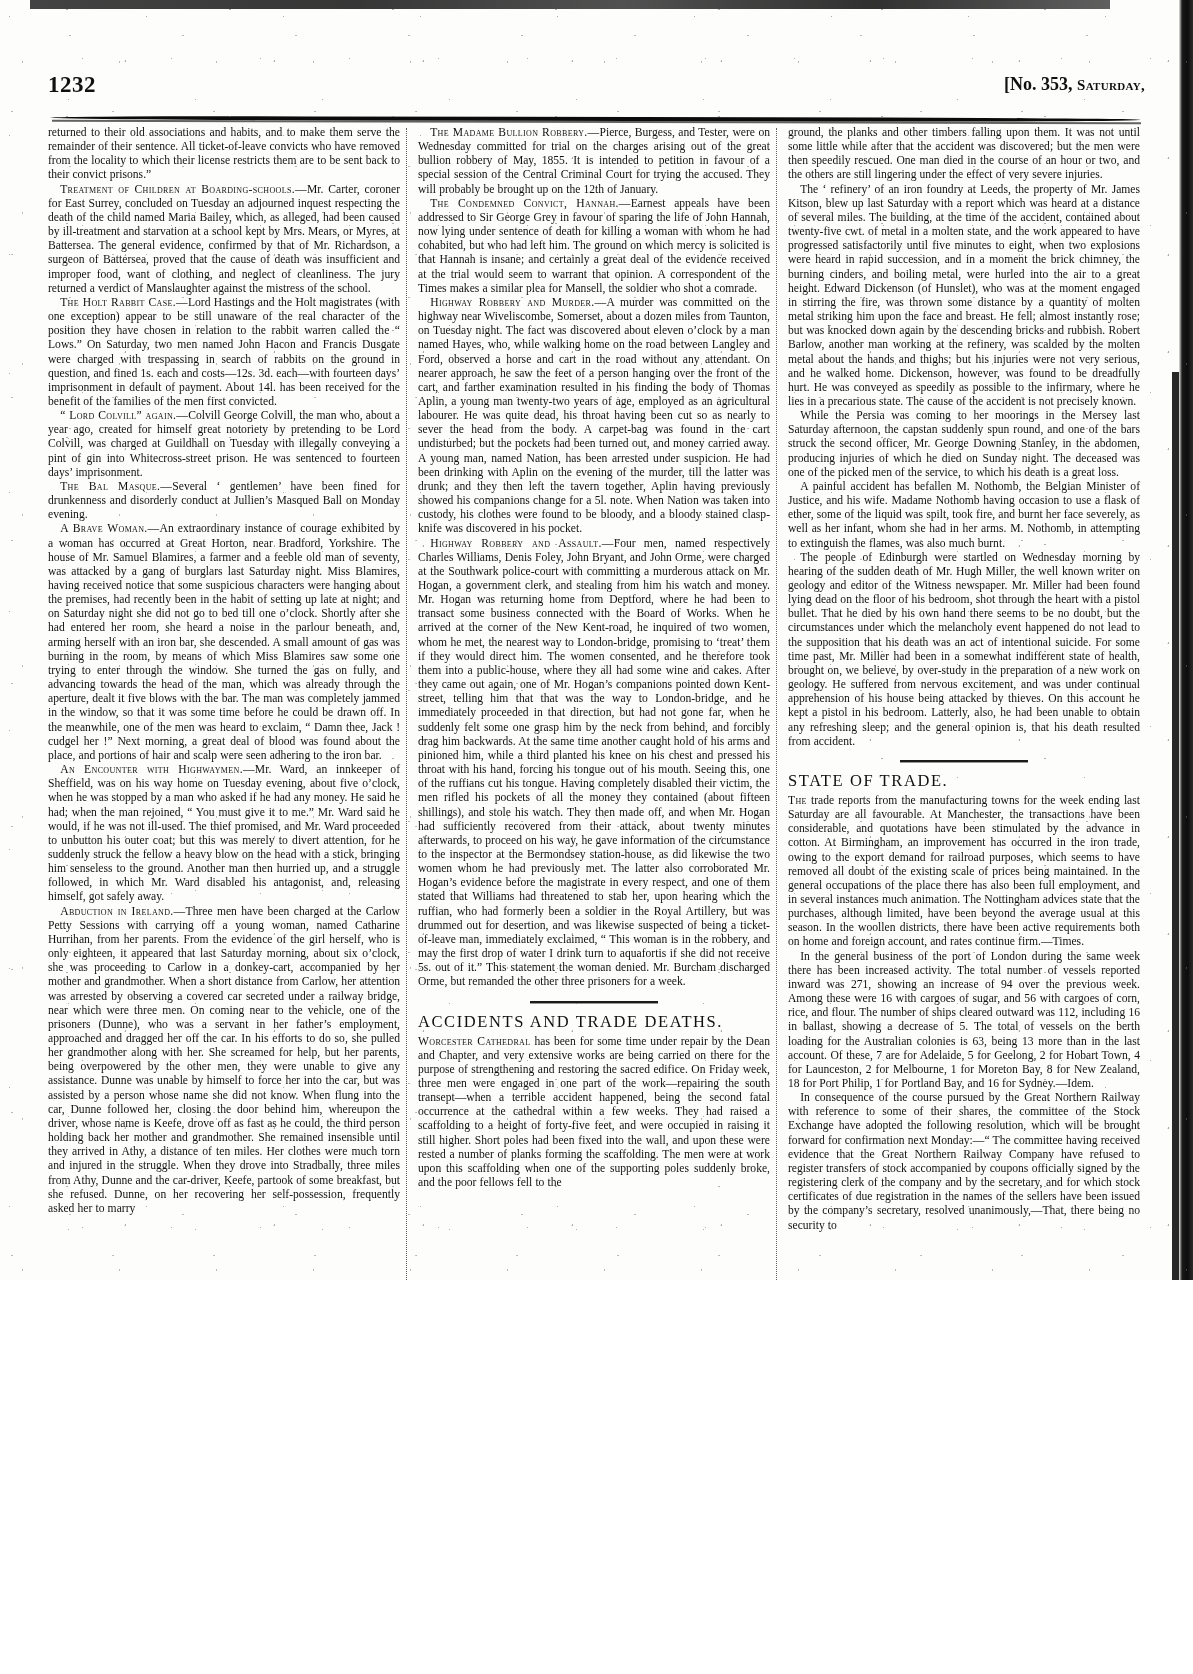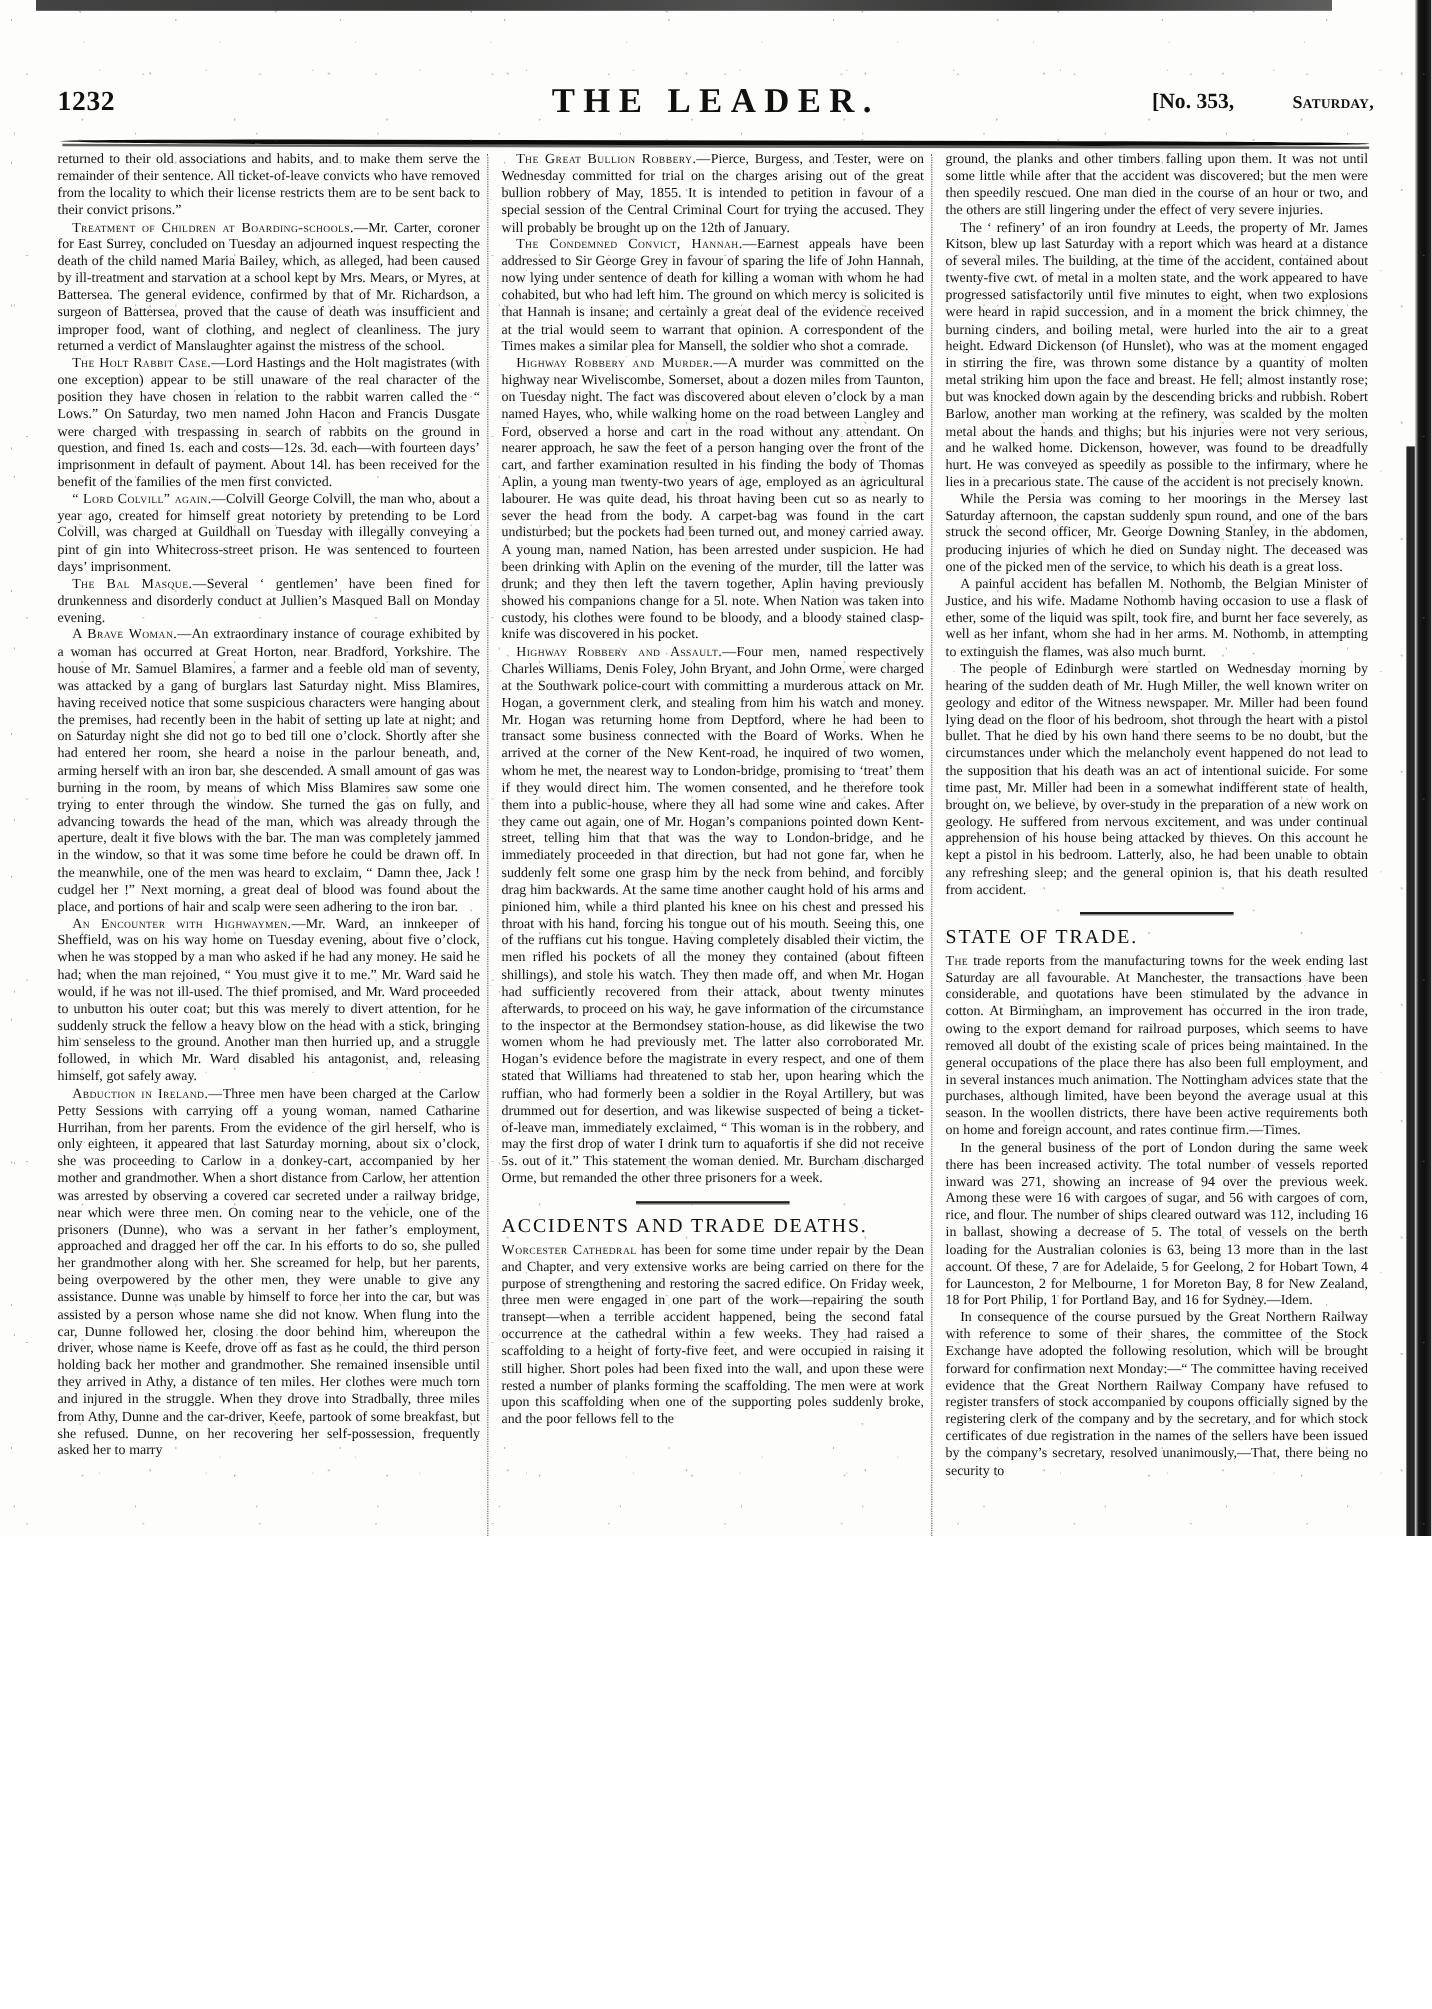--- a/index.html
+++ b/index.html
@@ -82,21 +82,20 @@
   }
   .issue-line {
     position: absolute; right: 0; top: 6px;
     font-size: 18px;
     font-weight: bold;
     white-space: nowrap;
   }
   .issue-line .sc {
     font-size: 15px;
     letter-spacing: .3px;
-    margin-left: 44px;
   }
 
   .rule-head {
     position: absolute;
     top: 117px; left: 50px; right: 52px;
     height: 4px;
     background: #0b0b0b;
     border-radius: 40% 40% 50% 50% / 70% 70% 100% 100%;
     transform: rotate(.12deg);
   }
@@ -180,41 +179,40 @@
 </style>
 </head>
 <body>
 
 <div id="page">
 
   <div class="scan-smudge-top"></div>
 
   <div class="masthead">
     <div class="folio">1232</div>
-    <div class="masthead-title">THE LEADER.</div>
     <div class="issue-line"><span>[No. 353, </span><span class="sc">Saturday,</span></div>
   </div>
   <div class="rule-head"></div>
 
   <div class="columns">
     <div class="col-divider div-1"></div>
     <div class="col-divider div-2"></div>
 
     <div class="col col-1" id="col-1">
         <p class="noindent"><span>returned to their old associations and habits, and to make them serve the remainder of their sentence. All ticket-of-leave convicts who have removed from the locality to which their license restricts them are to be sent back to their convict prisons.”</span></p>
         <p><span class="sc">Treatment of Children at Boarding-schools.—</span><span>Mr. Carter, coroner for East Surrey, concluded on Tuesday an adjourned inquest respecting the death of the child named Maria Bailey, which, as alleged, had been caused by ill-treatment and starvation at a school kept by Mrs. Mears, or Myres, at Battersea. The general evidence, confirmed by that of Mr. Richardson, a surgeon of Battersea, proved that the cause of death was insufficient and improper food, want of clothing, and neglect of cleanliness. The jury returned a verdict of Manslaughter against the mistress of the school.</span></p>
         <p><span class="sc">The Holt Rabbit Case.—</span><span>Lord Hastings and the Holt magistrates (with one exception) appear to be still unaware of the real character of the position they have chosen in relation to the rabbit warren called the “ Lows.” On Saturday, two men named John Hacon and Francis Dusgate were charged with trespassing in search of rabbits on the ground in question, and fined 1s. each and costs—12s. 3d. each—with fourteen days’ imprisonment in default of payment. About 14l. has been received for the benefit of the families of the men first convicted.</span></p>
         <p><span class="sc">“ Lord Colvill” again.—</span><span>Colvill George Colvill, the man who, about a year ago, created for himself great notoriety by pretending to be Lord Colvill, was charged at Guildhall on Tuesday with illegally conveying a pint of gin into Whitecross-street prison. He was sentenced to fourteen days’ imprisonment.</span></p>
         <p><span class="sc">The Bal Masque.—</span><span>Several ‘ gentlemen’ have been fined for drunkenness and disorderly conduct at Jullien’s Masqued Ball on Monday evening.</span></p>
         <p><span class="sc">A Brave Woman.—</span><span>An extraordinary instance of courage exhibited by a woman has occurred at Great Horton, near Bradford, Yorkshire. The house of Mr. Samuel Blamires, a farmer and a feeble old man of seventy, was attacked by a gang of burglars last Saturday night. Miss Blamires, having received notice that some suspicious characters were hanging about the premises, had recently been in the habit of setting up late at night; and on Saturday night she did not go to bed till one o’clock. Shortly after she had entered her room, she heard a noise in the parlour beneath, and, arming herself with an iron bar, she descended. A small amount of gas was burning in the room, by means of which Miss Blamires saw some one trying to enter through the window. She turned the gas on fully, and advancing towards the head of the man, which was already through the aperture, dealt it five blows with the bar. The man was completely jammed in the window, so that it was some time before he could be drawn off. In the meanwhile, one of the men was heard to exclaim, “ Damn thee, Jack ! cudgel her !” Next morning, a great deal of blood was found about the place, and portions of hair and scalp were seen adhering to the iron bar.</span></p>
         <p><span class="sc">An Encounter with Highwaymen.—</span><span>Mr. Ward, an innkeeper of Sheffield, was on his way home on Tuesday evening, about five o’clock, when he was stopped by a man who asked if he had any money. He said he had; when the man rejoined, “ You must give it to me.” Mr. Ward said he would, if he was not ill-used. The thief promised, and Mr. Ward proceeded to unbutton his outer coat; but this was merely to divert attention, for he suddenly struck the fellow a heavy blow on the head with a stick, bringing him senseless to the ground. Another man then hurried up, and a struggle followed, in which Mr. Ward disabled his antagonist, and, releasing himself, got safely away.</span></p>
         <p><span class="sc">Abduction in Ireland.—</span><span>Three men have been charged at the Carlow Petty Sessions with carrying off a young woman, named Catharine Hurrihan, from her parents. From the evidence of the girl herself, who is only eighteen, it appeared that last Saturday morning, about six o’clock, she was proceeding to Carlow in a donkey-cart, accompanied by her mother and grandmother. When a short distance from Carlow, her attention was arrested by observing a covered car secreted under a railway bridge, near which were three men. On coming near to the vehicle, one of the prisoners (Dunne), who was a servant in her father’s employment, approached and dragged her off the car. In his efforts to do so, she pulled her grandmother along with her. She screamed for help, but her parents, being overpowered by the other men, they were unable to give any assistance. Dunne was unable by himself to force her into the car, but was assisted by a person whose name she did not know. When flung into the car, Dunne followed her, closing the door behind him, whereupon the driver, whose name is Keefe, drove off as fast as he could, the third person holding back her mother and grandmother. She remained insensible until they arrived in Athy, a distance of ten miles. Her clothes were much torn and injured in the struggle. When they drove into Stradbally, three miles from Athy, Dunne and the car-driver, Keefe, partook of some breakfast, but she refused. Dunne, on her recovering her self-possession, frequently asked her to marry</span></p>
       </div>
     <div class="col col-2" id="col-2">
-        <p><span class="sc">The Great Bullion Robbery.—</span><span>Pierce, Burgess, and Tester, were on Wednesday committed for trial on the charges arising out of the great bullion robbery of May, 1855. It is intended to petition in favour of a special session of the Central Criminal Court for trying the accused. They will probably be brought up on the 12th of January.</span></p>
+        <p><span class="sc">The Madame Bullion Robbery.—</span><span>Pierce, Burgess, and Tester, were on Wednesday committed for trial on the charges arising out of the great bullion robbery of May, 1855. It is intended to petition in favour of a special session of the Central Criminal Court for trying the accused. They will probably be brought up on the 12th of January.</span></p>
         <p><span class="sc">The Condemned Convict, Hannah.—</span><span>Earnest appeals have been addressed to Sir George Grey in favour of sparing the life of John Hannah, now lying under sentence of death for killing a woman with whom he had cohabited, but who had left him. The ground on which mercy is solicited is that Hannah is insane; and certainly a great deal of the evidence received at the trial would seem to warrant that opinion. A correspondent of the Times makes a similar plea for Mansell, the soldier who shot a comrade.</span></p>
         <p><span class="sc">Highway Robbery and Murder.—</span><span>A murder was committed on the highway near Wiveliscombe, Somerset, about a dozen miles from Taunton, on Tuesday night. The fact was discovered about eleven o’clock by a man named Hayes, who, while walking home on the road between Langley and Ford, observed a horse and cart in the road without any attendant. On nearer approach, he saw the feet of a person hanging over the front of the cart, and farther examination resulted in his finding the body of Thomas Aplin, a young man twenty-two years of age, employed as an agricultural labourer. He was quite dead, his throat having been cut so as nearly to sever the head from the body. A carpet-bag was found in the cart undisturbed; but the pockets had been turned out, and money carried away. A young man, named Nation, has been arrested under suspicion. He had been drinking with Aplin on the evening of the murder, till the latter was drunk; and they then left the tavern together, Aplin having previously showed his companions change for a 5l. note. When Nation was taken into custody, his clothes were found to be bloody, and a bloody stained clasp-knife was discovered in his pocket.</span></p>
         <p><span class="sc">Highway Robbery and Assault.—</span><span>Four men, named respectively Charles Williams, Denis Foley, John Bryant, and John Orme, were charged at the Southwark police-court with committing a murderous attack on Mr. Hogan, a government clerk, and stealing from him his watch and money. Mr. Hogan was returning home from Deptford, where he had been to transact some business connected with the Board of Works. When he arrived at the corner of the New Kent-road, he inquired of two women, whom he met, the nearest way to London-bridge, promising to ‘treat’ them if they would direct him. The women consented, and he therefore took them into a public-house, where they all had some wine and cakes. After they came out again, one of Mr. Hogan’s companions pointed down Kent-street, telling him that that was the way to London-bridge, and he immediately proceeded in that direction, but had not gone far, when he suddenly felt some one grasp him by the neck from behind, and forcibly drag him backwards. At the same time another caught hold of his arms and pinioned him, while a third planted his knee on his chest and pressed his throat with his hand, forcing his tongue out of his mouth. Seeing this, one of the ruffians cut his tongue. Having completely disabled their victim, the men rifled his pockets of all the money they contained (about fifteen shillings), and stole his watch. They then made off, and when Mr. Hogan had sufficiently recovered from their attack, about twenty minutes afterwards, to proceed on his way, he gave information of the circumstance to the inspector at the Bermondsey station-house, as did likewise the two women whom he had previously met. The latter also corroborated Mr. Hogan’s evidence before the magistrate in every respect, and one of them stated that Williams had threatened to stab her, upon hearing which the ruffian, who had formerly been a soldier in the Royal Artillery, but was drummed out for desertion, and was likewise suspected of being a ticket-of-leave man, immediately exclaimed, “ This woman is in the robbery, and may the first drop of water I drink turn to aquafortis if she did not receive 5s. out of it.” This statement the woman denied. Mr. Burcham discharged Orme, but remanded the other three prisoners for a week.</span></p>
         <div class="short-rule"></div>
         <div class="sec-head">ACCIDENTS AND TRADE DEATHS.</div>
         <p class="noindent"><span class="sc">Worcester Cathedral</span><span> has been for some time under repair by the Dean and Chapter, and very extensive works are being carried on there for the purpose of strengthening and restoring the sacred edifice. On Friday week, three men were engaged in one part of the work—repairing the south transept—when a terrible accident happened, being the second fatal occurrence at the cathedral within a few weeks. They had raised a scaffolding to a height of forty-five feet, and were occupied in raising it still higher. Short poles had been fixed into the wall, and upon these were rested a number of planks forming the scaffolding. The men were at work upon this scaffolding when one of the supporting poles suddenly broke, and the poor fellows fell to the</span></p>
       </div>
     <div class="col col-3" id="col-3">
         <p class="noindent"><span>ground, the planks and other timbers falling upon them. It was not until some little while after that the accident was discovered; but the men were then speedily rescued. One man died in the course of an hour or two, and the others are still lingering under the effect of very severe injuries.</span></p>
         <p><span>The ‘ refinery’ of an iron foundry at Leeds, the property of Mr. James Kitson, blew up last Saturday with a report which was heard at a distance of several miles. The building, at the time of the accident, contained about twenty-five cwt. of metal in a molten state, and the work appeared to have progressed satisfactorily until five minutes to eight, when two explosions were heard in rapid succession, and in a moment the brick chimney, the burning cinders, and boiling metal, were hurled into the air to a great height. Edward Dickenson (of Hunslet), who was at the moment engaged in stirring the fire, was thrown some distance by a quantity of molten metal striking him upon the face and breast. He fell; almost instantly rose; but was knocked down again by the descending bricks and rubbish. Robert Barlow, another man working at the refinery, was scalded by the molten metal about the hands and thighs; but his injuries were not very serious, and he walked home. Dickenson, however, was found to be dreadfully hurt. He was conveyed as speedily as possible to the infirmary, where he lies in a precarious state. The cause of the accident is not precisely known.</span></p>

